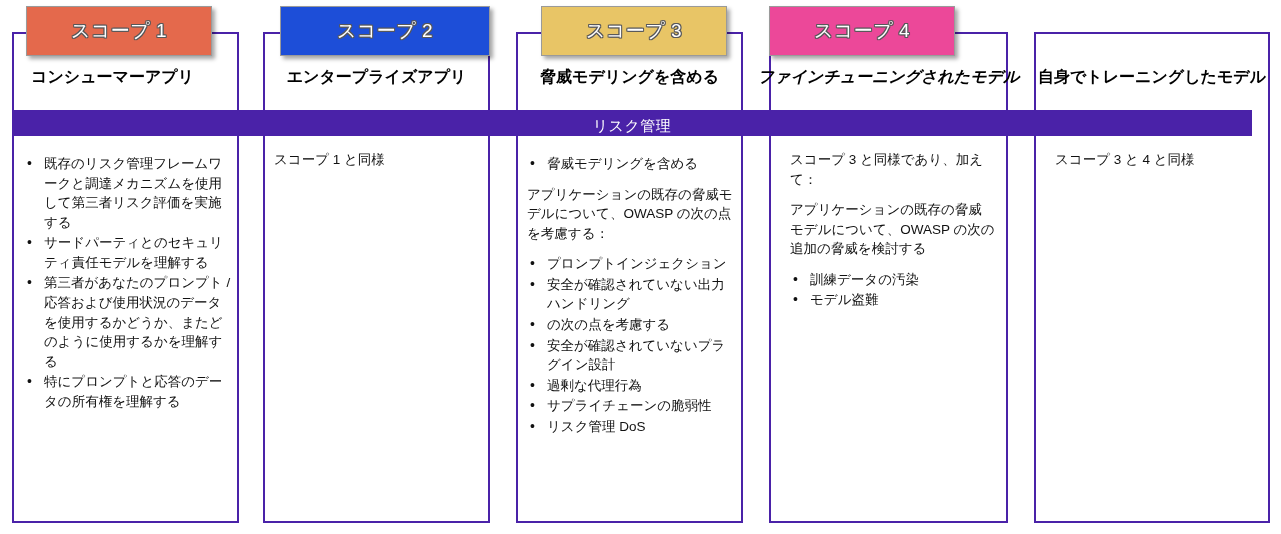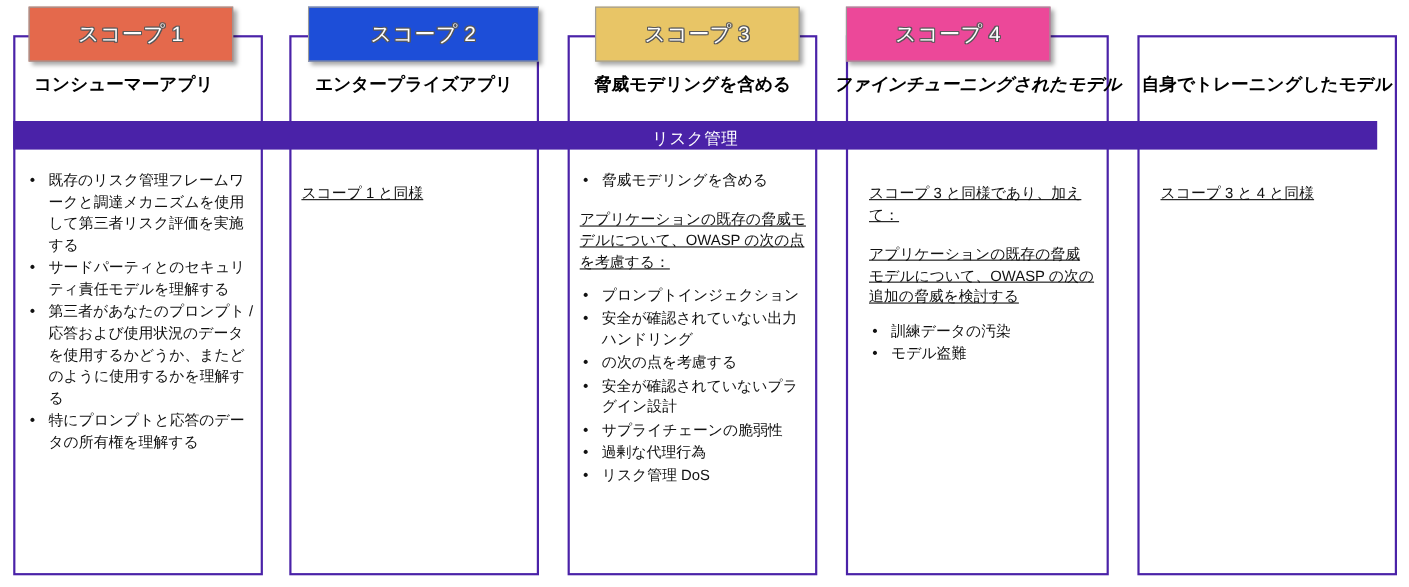--- a/index.html
+++ b/index.html
@@ -99,23 +99,22 @@
   
   .col-body {
     position: absolute;
     top: 150px;
     font-size: 13.5px;
     line-height: 1.45;
     color: #111111;
     z-index: 4;
   }
   .body-para {
-    margin: 16px 0 11px 0;
+    margin: 0 0 11px 0;
     white-space: pre-line;
-    text-decoration: underline;
   }
   ul.body-list {
     list-style: none;
     margin: 4px 0 11px 0;
     padding: 0;
   }
   ul.body-list.last { margin-bottom: 0; }
   ul.body-list li {
     position: relative;
     padding-left: 20px;
@@ -166,22 +165,22 @@
   <div class="col-body" style="left:527px; width:209px;">
     <ul class="body-list">
       <li>脅威モデリングを含める</li>
     </ul>
     <p class="body-para">アプリケーションの既存の脅威モデルについて、OWASP の次の点を考慮する：</p>
     <ul class="body-list last">
       <li>プロンプトインジェクション</li>
       <li>安全が確認されていない出力ハンドリング</li>
       <li>の次の点を考慮する</li>
       <li>安全が確認されていないプラグイン設計</li>
+      <li>過剰な代理行為</li>
       <li>サプライチェーンの脆弱性</li>
-      <li>過剰な代理行為</li>
       <li>リスク管理 DoS</li>
     </ul>
   </div>
 
   <div class="column" style="left:769px; width:239px;"></div>
   <div class="scope-chip" style="left: 769px; width: 186px; background: #ec4899;">
     <span class="scope-chip-label">スコープ 4</span>
   </div>
   <div class="col-subtitle" style="left:769px; width:239px;font-style:italic;">ファインチューニングされたモデル</div>
   <div class="col-body" style="left:790px; width:205px;">

